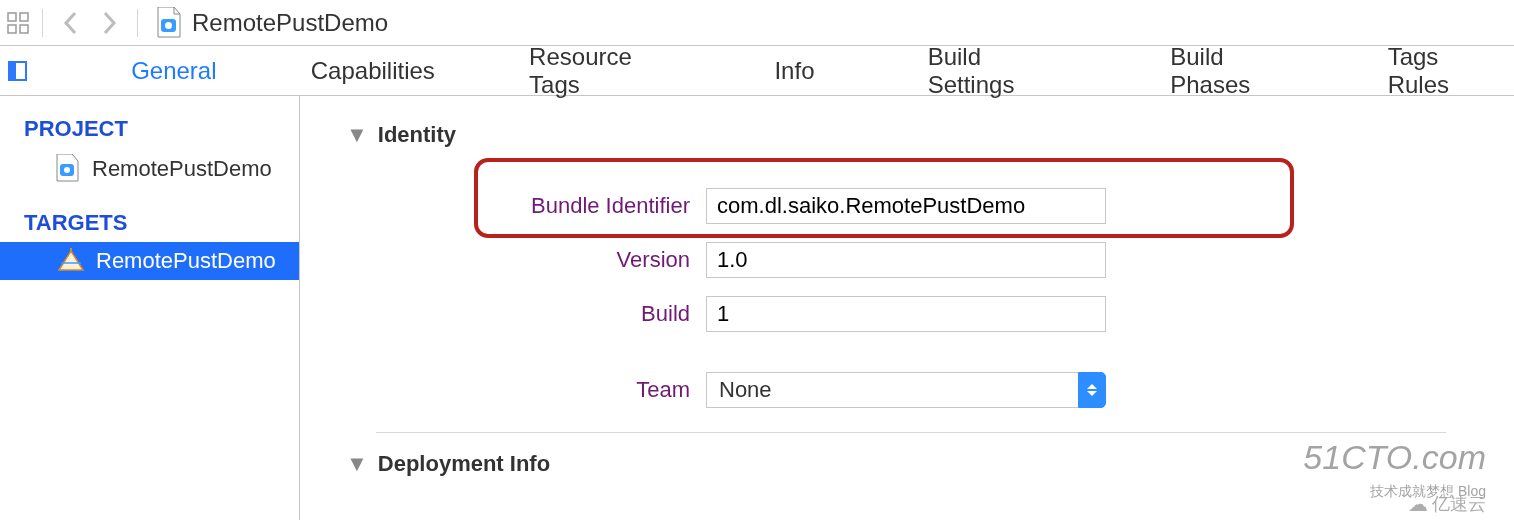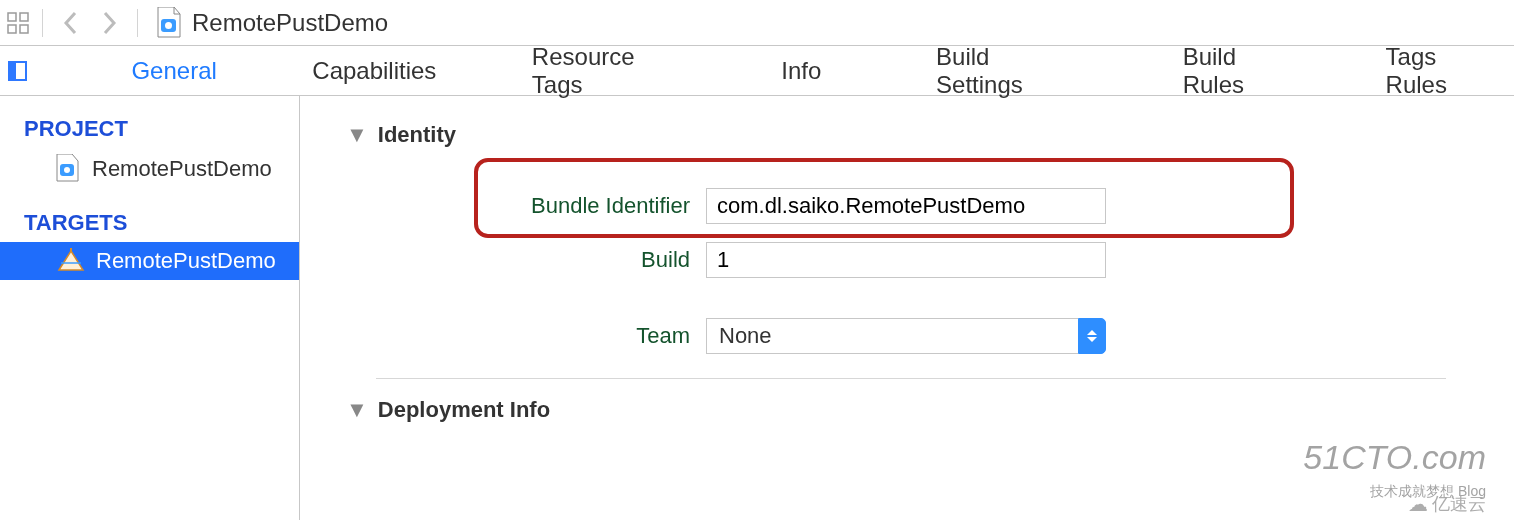--- a/index.html
+++ b/index.html
@@ -92,21 +92,21 @@
       height:80px;
       border:4px solid #b7221d;
       border-radius:14px;
       pointer-events:none;
     }
     .field-row{
       display:flex; align-items:center;
       margin-bottom:18px;
     }
     .field-label{
-      width:380px; text-align:right; padding-right:16px; font-size:22px; color:#14532d;
+      width:380px; text-align:right; padding-right:16px; font-size:22px; color:#701a75;
     }
     .field-input{
       width:400px; height:36px;
       border:1px solid #c7c7c7;
       font-size:22px; padding:2px 10px;
       font-family:inherit; color:#000000;
       background:#fff;
     }
     .team-select-wrap{
       position:relative; width:400px; display:flex;
@@ -191,21 +191,21 @@
   <div class="tab active">General</div>
   <div class="tab-spacer"></div>
   <div class="tab">Capabilities</div>
   <div class="tab-spacer"></div>
   <div class="tab">Resource Tags</div>
   <div class="tab-spacer"></div>
   <div class="tab">Info</div>
   <div style="width:90px"></div>
   <div class="tab">Build Settings</div>
   <div style="width:80px"></div>
-  <div class="tab">Build Rules</div>
+  <div class="tab">Build Phases</div>
   <div style="width:60px"></div>
   <div class="tab">Tags Rules</div>
 </div>
 
 <div class="cols">
   <div class="nav">
     <div class="sect-title">PROJECT</div>
     <div class="nav-row">
       <span class="app-blue-icon">
         <svg width="24" height="28" viewBox="0 0 24 28">
@@ -236,20 +236,24 @@
     </div>
 
     <div class="fields">
       <div class="highlight-box"></div>
 
       <div class="field-row">
         <div class="field-label">Bundle Identifier</div>
         <input class="field-input" value="com.dl.saiko.RemotePustDemo" style="">
       </div>
 
+      <div class="field-row">
+        <div class="field-label">Version</div>
+        <input class="field-input" value="1.0" style="">
+      </div>
 
       <div class="field-row">
         <div class="field-label">Build</div>
         <input class="field-input" value="1" style="">
       </div>
 
       <div class="field-row team-row" style="margin-top:40px;">
         <div class="field-label">Team</div>
         <div class="team-select-wrap">
           <div class="team-text">None</div>

